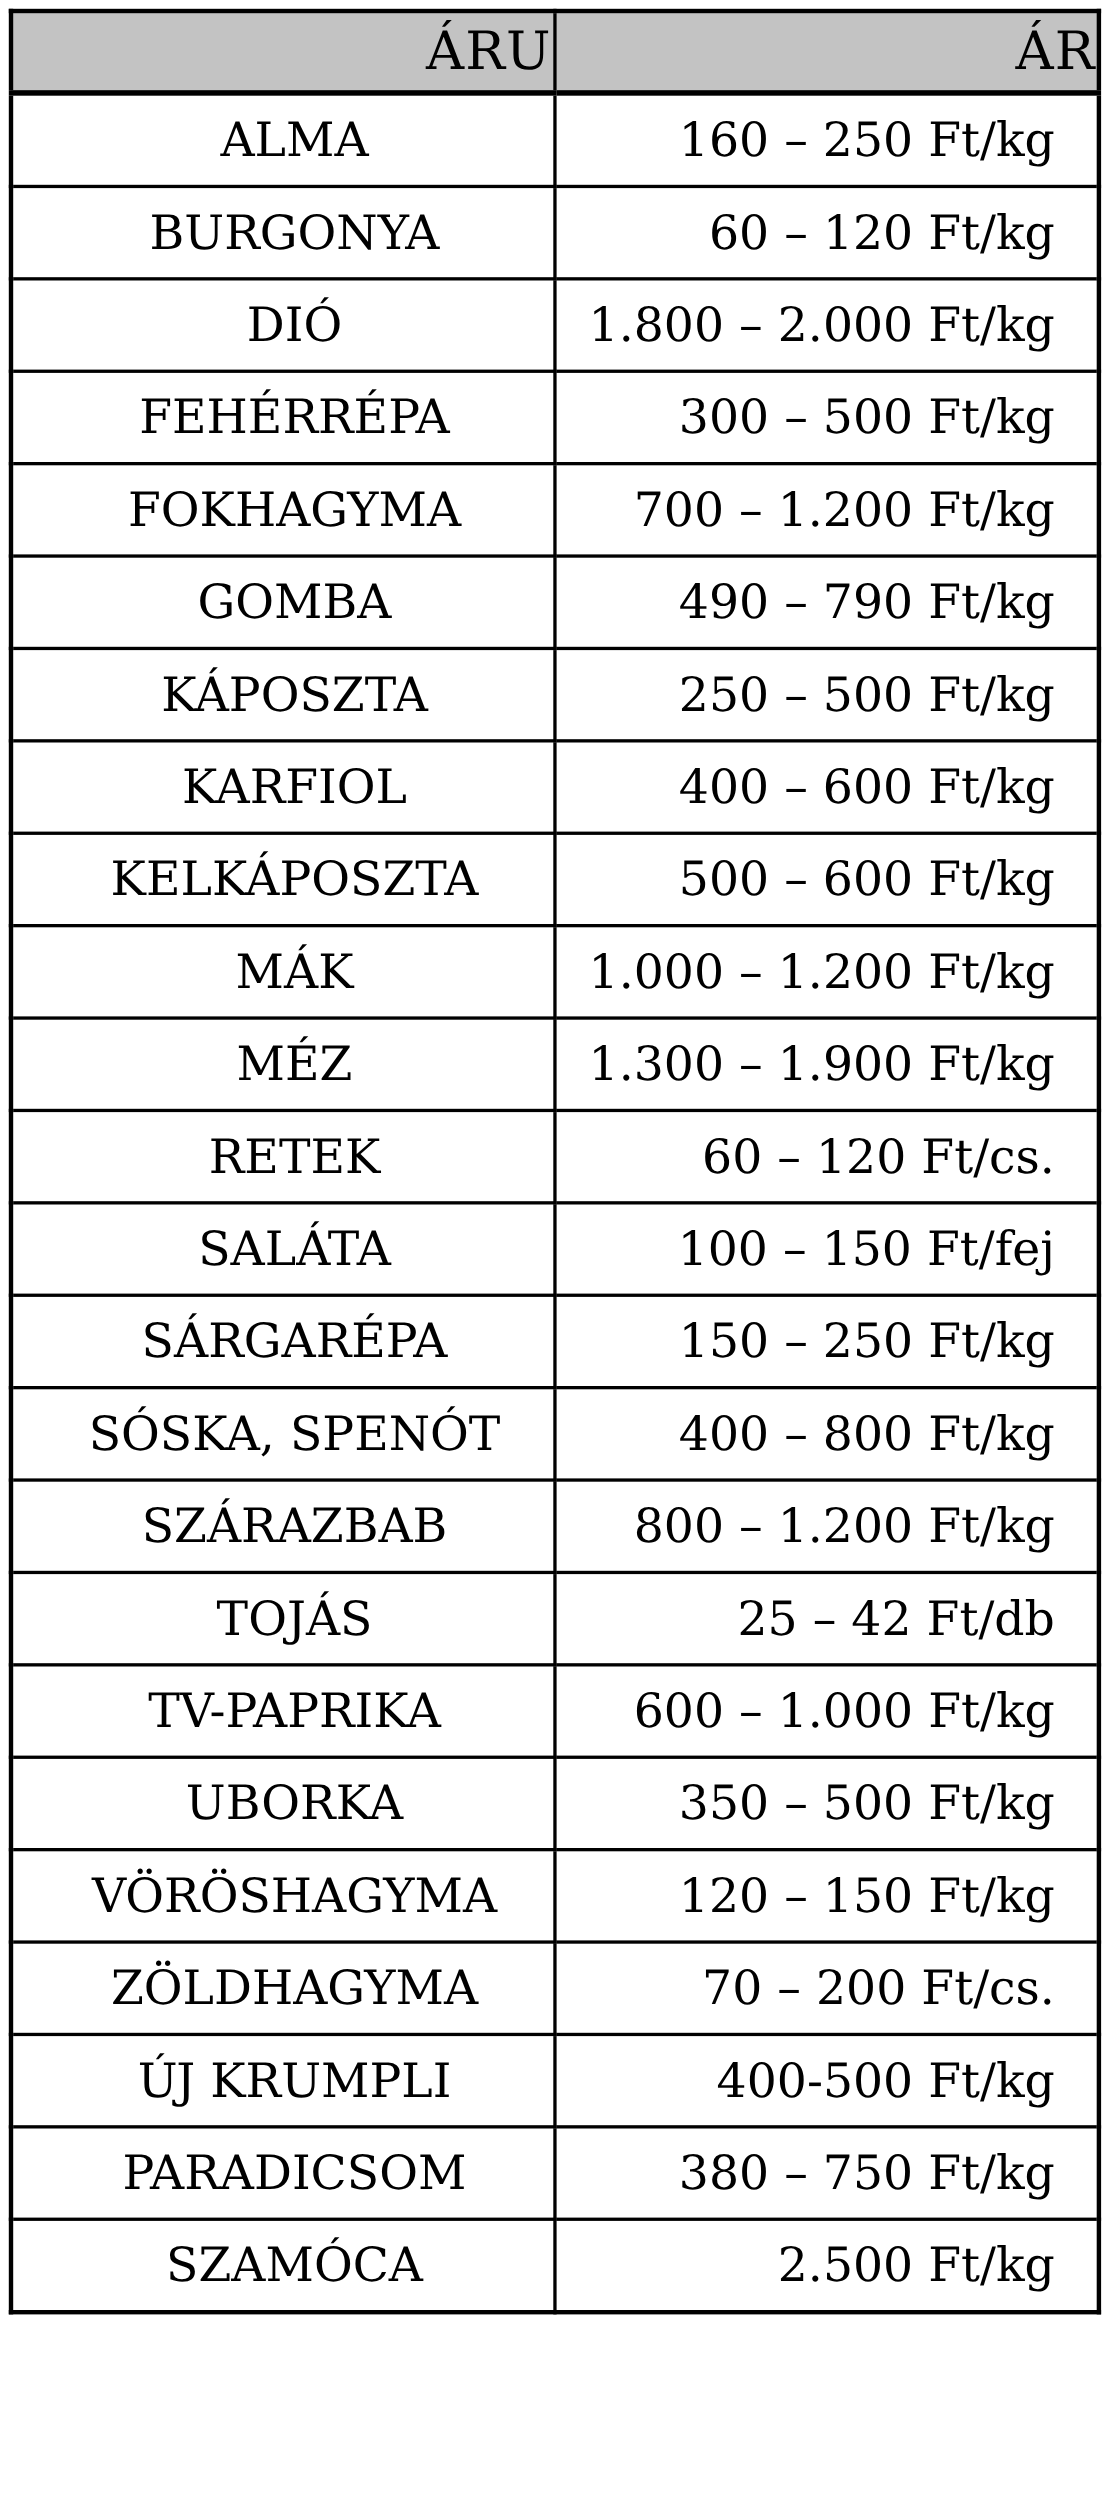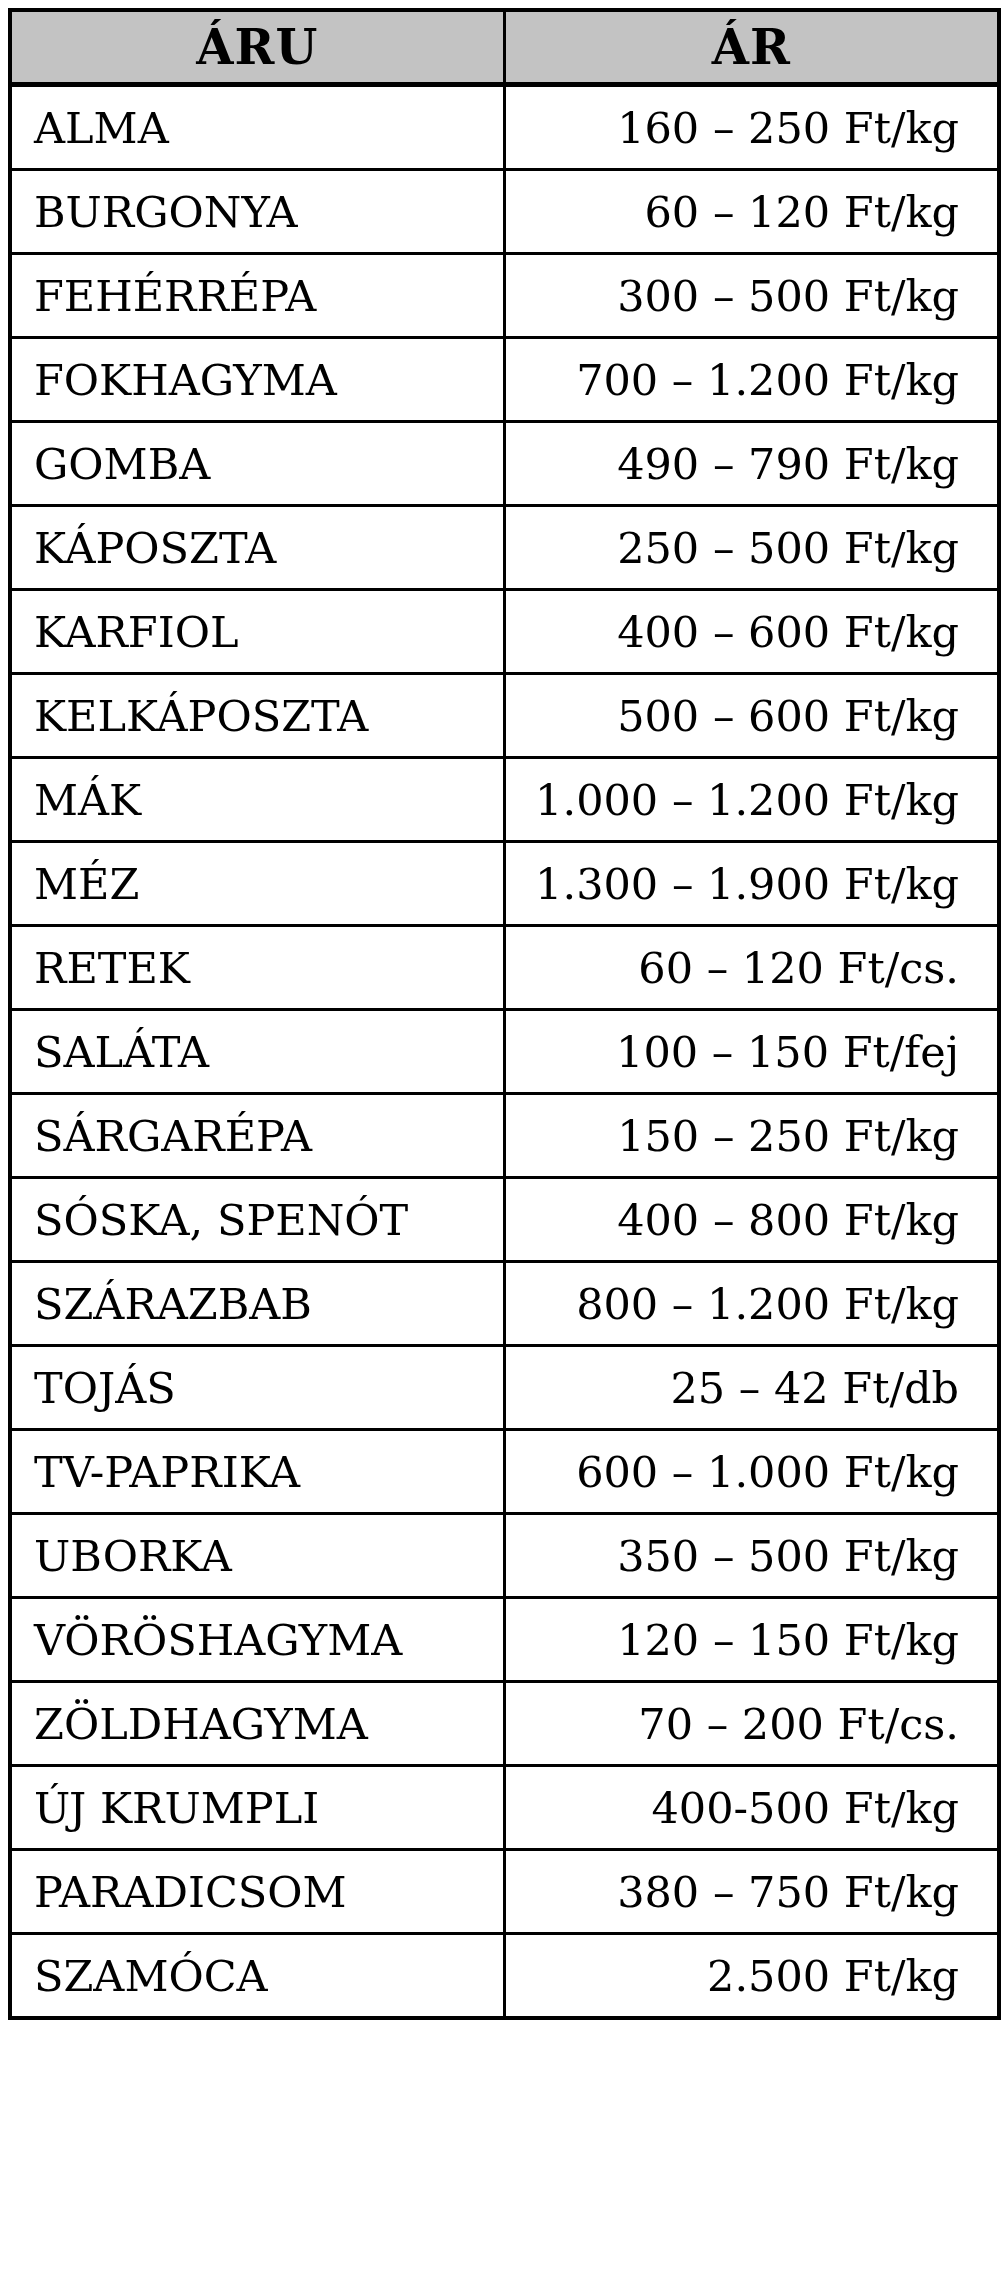--- a/index.html
+++ b/index.html
@@ -22,35 +22,35 @@
     border: 4px solid #000000;
   }
   col.col-product { width: 494px; }
   col.col-price   { width: 495px; }
   th.header-cell {
     background: #c3c3c3;
     border: 3px solid #000000;
     border-bottom: 5px solid #000000;
     height: 68px;
     font-size: 48px;
-    font-weight: bold;
-    text-align: center;
+    font-weight: normal;
+    text-align: right;
     vertical-align: middle;
     letter-spacing: 1px;
   }
   td {
     border: 3px solid #000000;
     height: 79px;
     font-size: 43px;
     vertical-align: middle;
     white-space: nowrap;
     overflow: hidden;
   }
   td.product-cell {
-    text-align: left;
+    text-align: center;
     padding-left: 22px;
   }
   td.price-cell {
     text-align: right;
     padding-right: 38px;
   }
 </style>
 </head>
 <body>
 
@@ -66,20 +66,24 @@
     </tr>
   </thead>
   <tbody id="price-table-body">
       <tr>
         <td class="product-cell">ALMA</td>
         <td class="price-cell">160 – 250 Ft/kg</td>
       </tr>
       <tr>
         <td class="product-cell">BURGONYA</td>
         <td class="price-cell">60 – 120 Ft/kg</td>
+      </tr>
+      <tr>
+        <td class="product-cell">DIÓ</td>
+        <td class="price-cell">1.800 – 2.000 Ft/kg</td>
       </tr>
       <tr>
         <td class="product-cell">FEHÉRRÉPA</td>
         <td class="price-cell">300 – 500 Ft/kg</td>
       </tr>
       <tr>
         <td class="product-cell">FOKHAGYMA</td>
         <td class="price-cell">700 – 1.200 Ft/kg</td>
       </tr>
       <tr>

